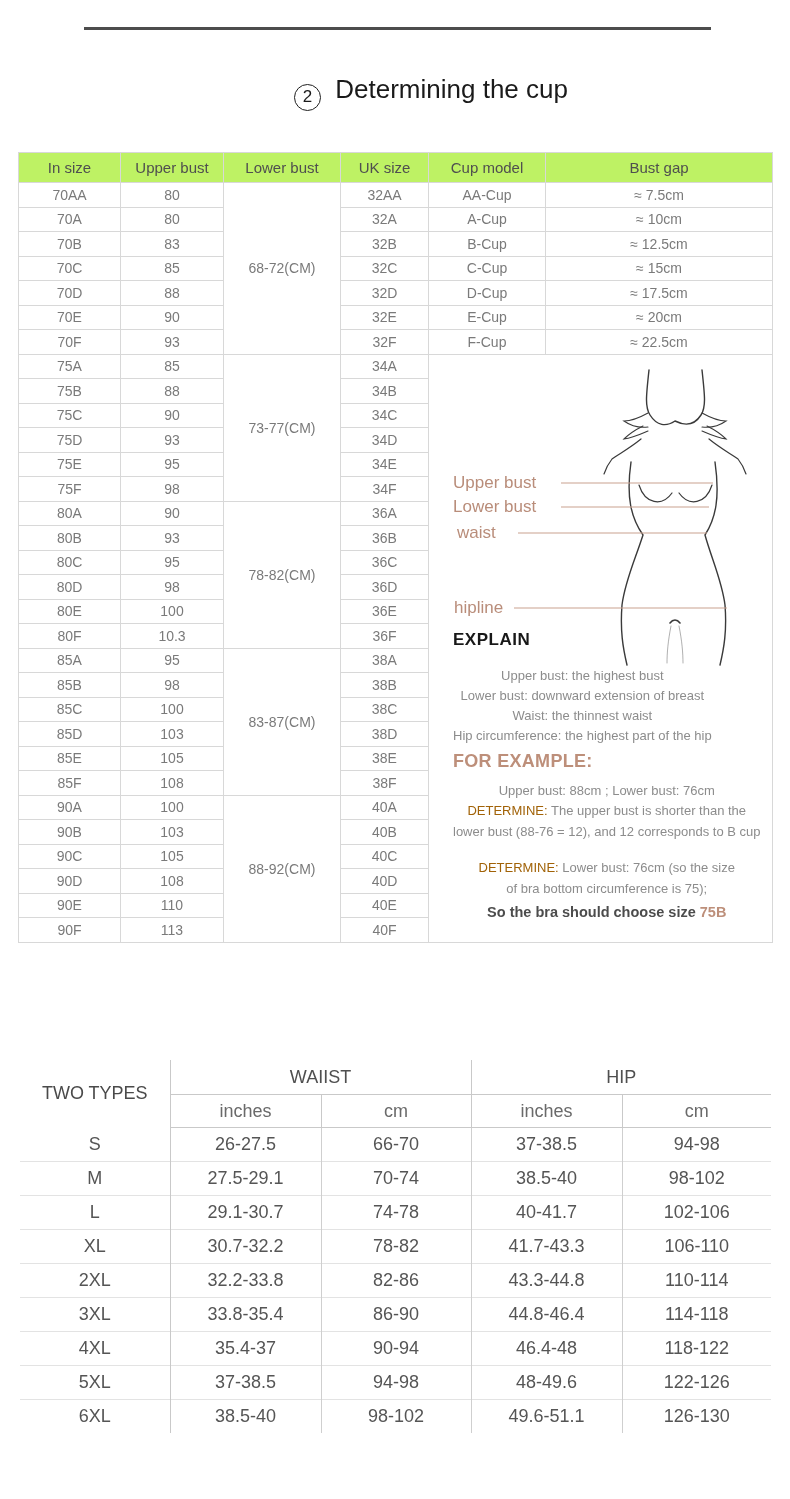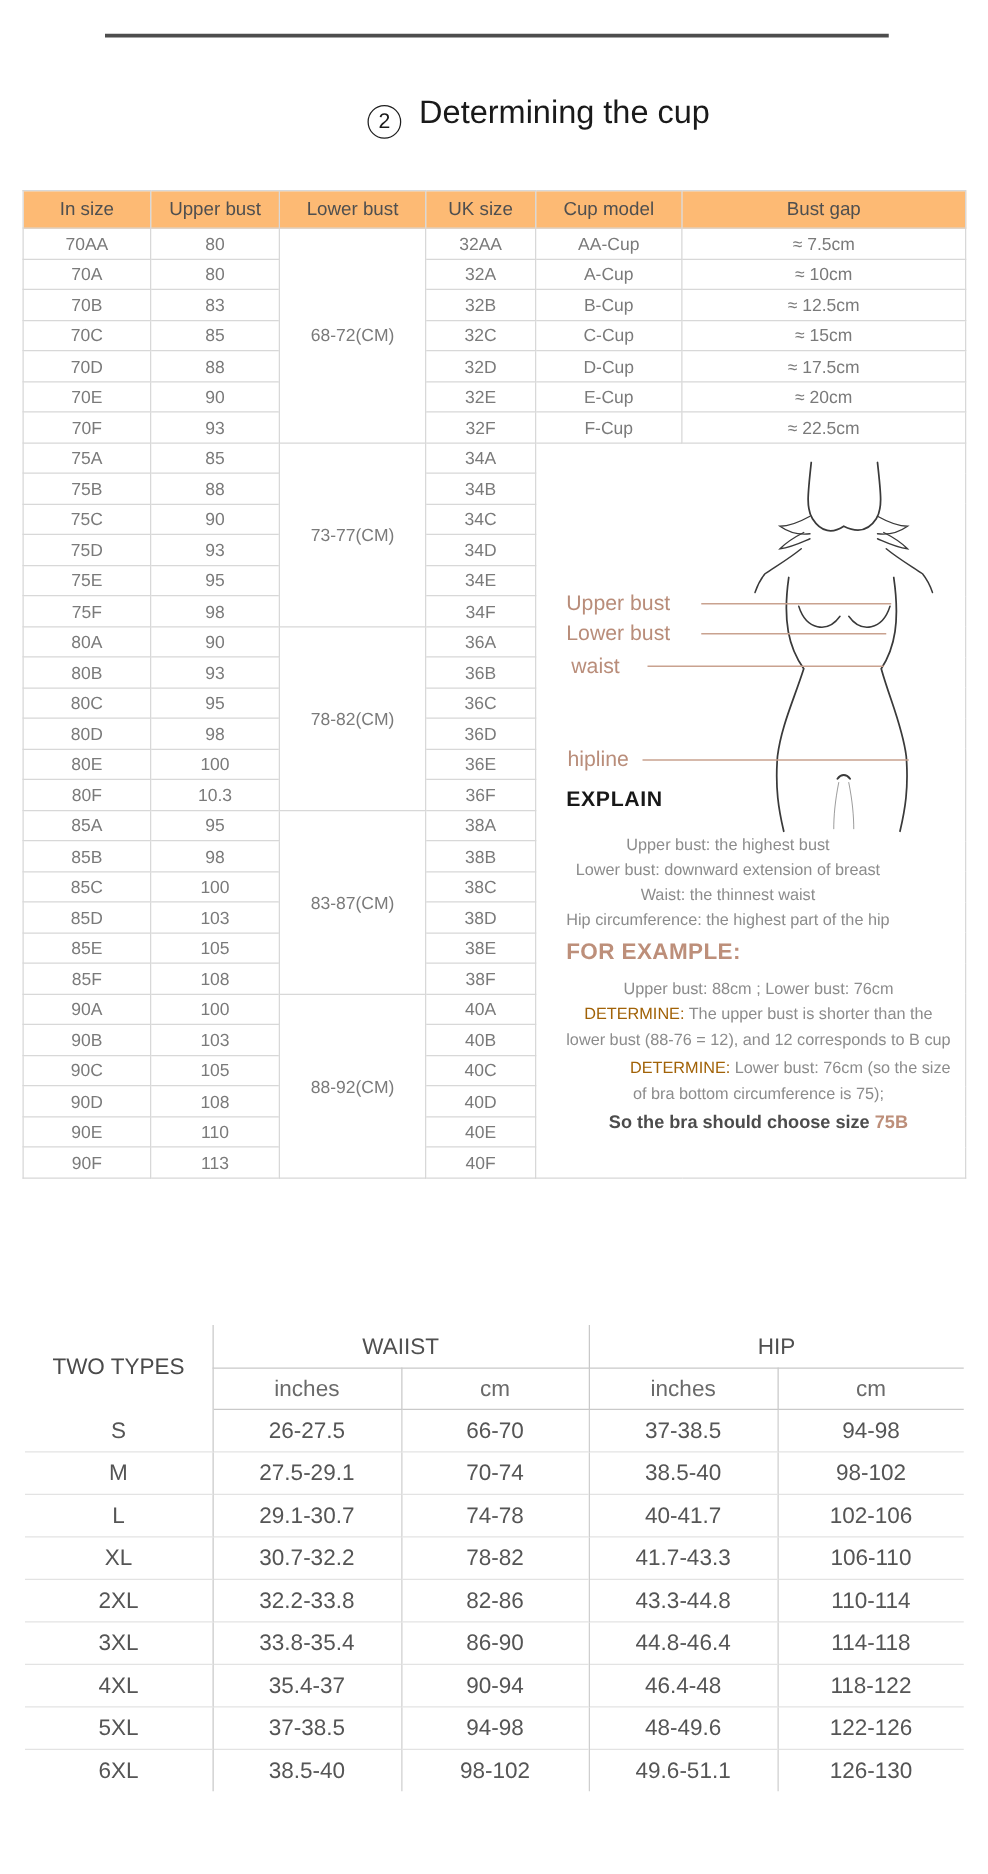--- a/index.html
+++ b/index.html
@@ -8,40 +8,40 @@
   .top-rule{position:absolute;left:84px;top:27px;width:627px;height:3px;background:#4d4d4d;}
   .title{position:absolute;left:0;width:790px;text-align:center;font-size:26px;color:#1a1a1a;line-height:30px;}
   .cup-title{top:74px;font-weight:400;margin-left:36px;}
   .size-title{top:990px;font-weight:700;}
   .badge{display:inline-flex;width:25px;height:25px;border:1.5px solid #1f1f1f;border-radius:50%;
          align-items:center;justify-content:center;font-size:17px;margin-right:7px;vertical-align:-4px;}
   .size-title .badge{border-width:2px;font-weight:700;}
 
   
   .cup-table{position:absolute;left:18px;top:152px;width:754px;border-collapse:collapse;table-layout:fixed;}
-  .cup-table th{height:29px;background:#fdba74;font-size:15px;font-weight:400;color:#4f4f4f;}
+  .cup-table th{height:29px;background:#bef264;font-size:15px;font-weight:400;color:#4f4f4f;}
   .cup-table td{height:23.5px;font-size:14px;color:#7a7a7a;}
   .cup-table th,.cup-table td{border:1px solid #d8d8d8;padding:0;text-align:center;line-height:1;}
   .cup-table tr.group-start td{border-top-color:#c9c9c9;}
   .figure-cell{position:relative;vertical-align:top;padding:0;}
 
   
   .figure-content{position:absolute;left:0;top:0;width:342px;height:563px;}
   .figure-content svg{position:absolute;left:0;top:0;}
   .fig-label{position:absolute;color:#b98d7a;font-size:17px;line-height:22px;white-space:nowrap;}
   .lbl-upper{left:24px;top:117px;}
   .lbl-lower{left:24px;top:141px;}
   .lbl-waist{left:28px;top:167px;}
   .lbl-hip{left:25px;top:242px;}
   .explain-title{position:absolute;left:24px;top:276px;font-size:17px;font-weight:600;color:#181818;letter-spacing:.5px;}
   .explain-lines{position:absolute;left:24px;top:311px;font-size:13px;line-height:20px;color:#8c8c8c;white-space:nowrap;}
   .example-title{position:absolute;left:24px;top:397px;font-size:18px;font-weight:600;color:#bd8f7a;letter-spacing:.3px;}
   .example-lines{position:absolute;left:24px;top:426px;font-size:13px;line-height:20.5px;color:#8c8c8c;white-space:nowrap;}
   .example-lines .accent{color:#a16207;}
-  .example-lines .l4{margin-top:2px;text-align:right;}
+  .example-lines .l4{margin-top:16px;}
   .example-lines .l6{margin-top:3px;font-size:14.5px;font-weight:700;color:#4c4c4c;}
   .example-lines .l6 .accent{color:#bd8f7a;}
 
   
   .size-table{position:absolute;left:20px;top:1060px;width:751px;border-collapse:collapse;table-layout:fixed;}
   .size-table th,.size-table td{padding:0;text-align:center;font-weight:400;}
   .size-table .corner{height:66px;font-size:18px;color:#4a4a4a;border-right:1px solid #c9c9c9;}
   .size-table .group-h{height:34px;font-size:18px;color:#4f4f4f;border-bottom:1px solid #c9c9c9;}
   .size-table .gh-waist{border-right:1px solid #c9c9c9;}
   .size-table .sub{height:32px;font-size:18px;color:#6a6a6a;border-bottom:1px solid #c9c9c9;margin-left:20px;}

